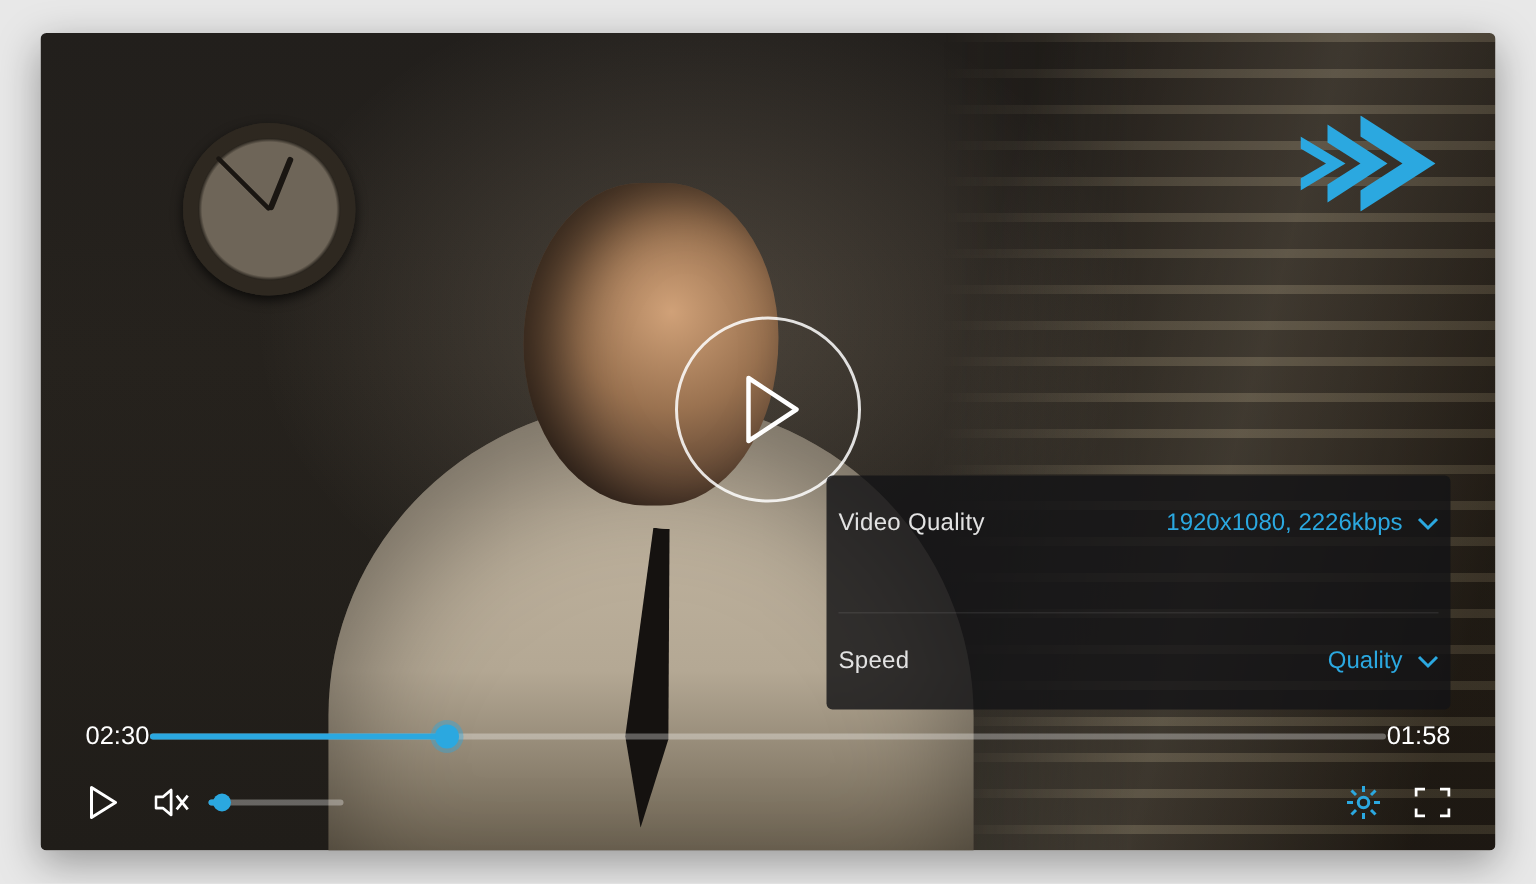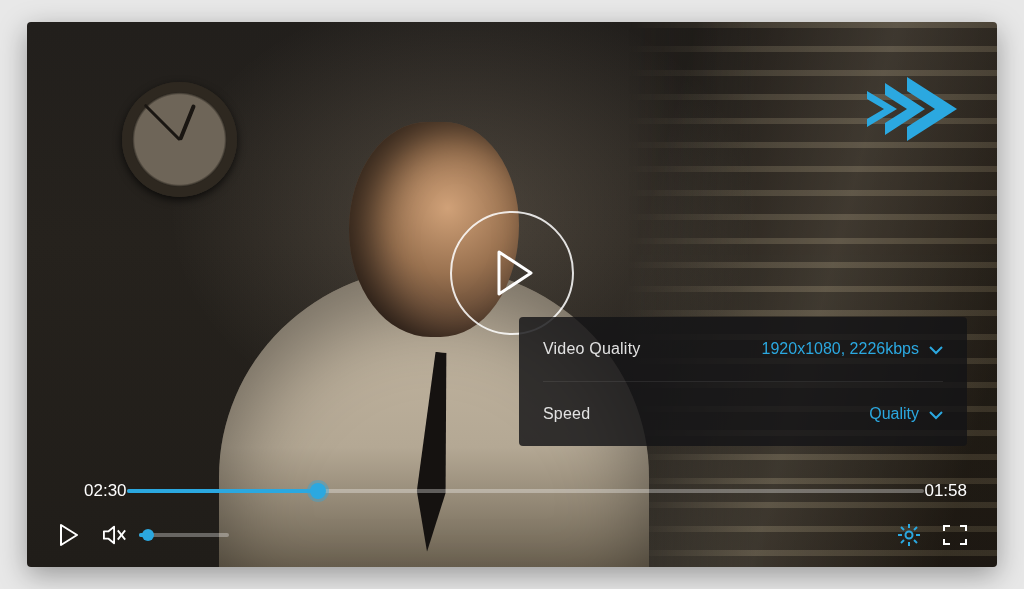--- a/index.html
+++ b/index.html
@@ -37,29 +37,29 @@
     box-shadow:inset 22px 10px 40px rgba(0,0,0,.55);}
   .tie{position:absolute;left:42%;top:330px;transform:translateX(-50%) rotate(4deg);
     width:36px;height:200px;background:#151210;
     clip-path:polygon(35% 0,65% 0,90% 70%,50% 100%,10% 70%);}
   .logo{position:absolute;right:40px;top:55px;color:#2ba8e0;}
   .play-ring{position:absolute;left:50%;top:46%;transform:translate(-50%,-50%);
     width:120px;height:120px;border:2px solid rgba(255,255,255,.85);border-radius:50%;
     display:flex;align-items:center;justify-content:center;cursor:pointer;}
   .play-ring svg{margin-left:6px;}
   .settings-panel{position:absolute;right:30px;top:295px;width:400px;
-    background:rgba(20,20,22,.82);border-radius:4px;padding:0 24px;
+    background:rgba(20,20,22,.82);border-radius:4px;padding:0 8px;
     font-size:16px;color:#d9d9d9;}
   .settings-row{height:64px;display:flex;align-items:center;justify-content:space-between;}
-  .settings-row + .settings-row{border-top:1px solid rgba(255,255,255,.08);}
+  .settings-row + .settings-row{border-top:1px solid rgba(255,255,255,.08);margin-top:27px;}
   .settings-label{color:#e2e2e2;font-weight:400;letter-spacing:.2px;}
   .settings-value{color:#2ba8e0;display:flex;align-items:flex-end;gap:10px;cursor:pointer;}
   .chev{display:inline-block;transform:translateY(1px);}
   .bar{position:absolute;left:0;right:0;bottom:0;padding:0 30px 20px 30px;}
-  .progress-row{display:flex;align-items:center;gap:0;color:#fff;font-size:17px;margin-left:27px;}
+  .progress-row{display:flex;align-items:center;gap:0;color:#fff;font-size:17px;}
   .track{position:relative;flex:1;height:4px;background:rgba(255,255,255,.32);border-radius:2px;cursor:pointer;}
   .prog{position:absolute;left:0;top:0;height:100%;background:#2ba8e0;border-radius:2px;}
   .knob{position:absolute;top:50%;width:16px;height:16px;border-radius:50%;
     background:#2ba8e0;box-shadow:0 0 0 3px rgba(43,168,224,.4);transform:translate(-50%,-50%);}
   .controls-row{display:flex;align-items:center;justify-content:space-between;margin-top:22px;}
   .left-controls,.right-controls{display:flex;align-items:center;gap:22px;}
   .icon-btn{width:24px;height:24px;display:flex;align-items:center;justify-content:center;
     color:#fff;cursor:pointer;}
   .vol{display:flex;align-items:center;gap:12px;}
   .vol-track{position:relative;width:90px;height:4px;background:rgba(255,255,255,.32);border-radius:2px;cursor:pointer;}

